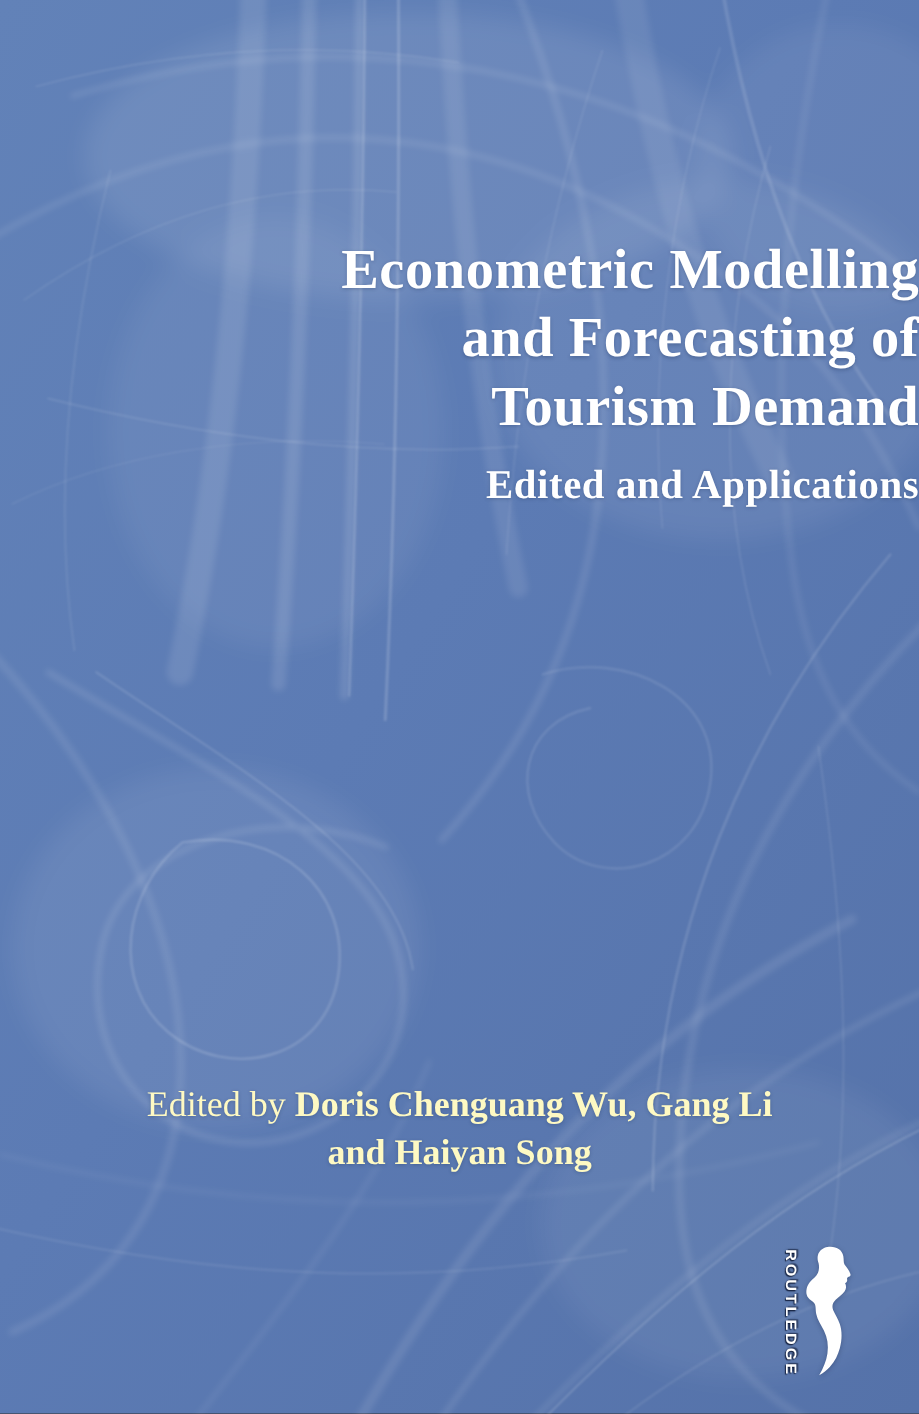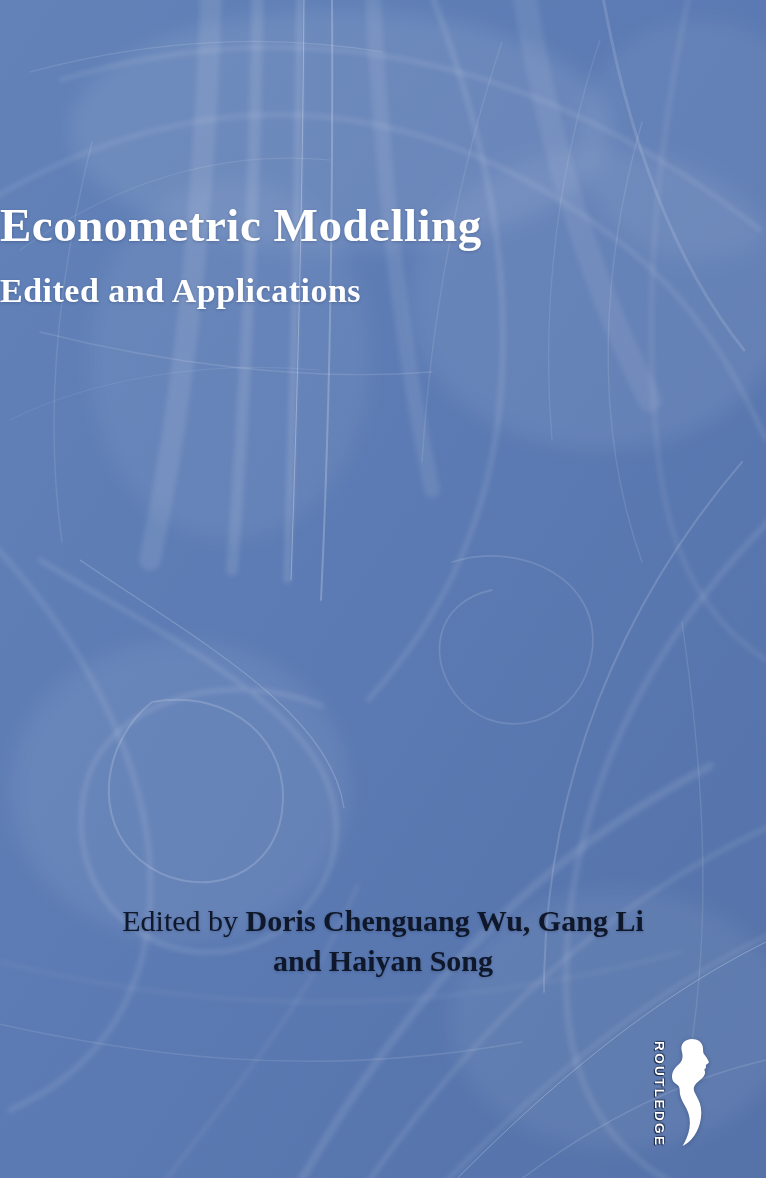--- a/index.html
+++ b/index.html
@@ -7,42 +7,42 @@
     position:relative;
     width:766px;height:1178px;
     overflow:hidden;
     background:#5b7ab3;
     font-family:"Liberation Serif","DejaVu Serif",serif;
   }
   .texture{position:absolute;inset:0;display:block;}
 
   .title-block{
     position:absolute;top:197px;left:0;right:0;
-    text-align:left;color:#fff;z-index:2;
+    text-align:right;color:#fff;z-index:2;
   }
   .title-line{
     font-weight:700;
     font-size:47px;
     line-height:57px;
     letter-spacing:.5px;
     text-shadow:0 1px 3px rgba(25,45,85,.30);
     display:block;
   }
   .subtitle{
     margin-top:17px;
     font-weight:700;
     font-size:34px;
     line-height:40px;
     letter-spacing:.5px;
     color:#fff;
     text-shadow:0 1px 3px rgba(25,45,85,.30);
   }
   .editors{
     position:absolute;top:901px;left:0;right:0;
-    text-align:center;color:#0f172a;z-index:2;
+    text-align:center;color:#fef9c3;z-index:2;
     font-size:30px;line-height:40px;
     padding:0 96px;
     text-shadow:0 1px 3px rgba(25,45,85,.30);
   }
   .editors .prefix{font-weight:400;}
   .editors .names{font-weight:700;}
 
   .publisher-logo{
     position:absolute;right:53px;bottom:30px;
     display:flex;align-items:flex-start;z-index:2;
@@ -133,20 +133,22 @@
       <path d="M20,250 C120,180 220,150 330,160" stroke-width="1.2" opacity=".10"></path>
       <path d="M10,420 C90,380 200,360 320,370" stroke-width="1.2" opacity=".08"></path>
       <path d="M304,-10 C303,180 298,380 291,580" stroke-width="1" opacity=".30"></path>
       <path d="M436,1200 C560,1072 664,992 770,940" stroke-width="1" opacity=".28"></path>
       <path d="M80,560 C200,642 330,712 344,808" stroke-width="1.2" opacity=".20"></path>
     </g>
   </svg>
 
   <div class="title-block">
     <span class="title-line">Econometric Modelling</span>
+    <span class="title-line">and Forecasting of</span>
+    <span class="title-line">Tourism Demand</span>
     <div class="subtitle">Edited and Applications</div>
   </div>
 
   <div class="editors">
     <span class="prefix">Edited by </span><span class="names">Doris Chenguang Wu, Gang Li and Haiyan Song</span>
   </div>
 
   <div class="publisher-logo">
     <span class="publisher-name">ROUTLEDGE</span>
     <svg class="r-face" width="44" height="110" viewBox="0 0 44 112" aria-hidden="true">

